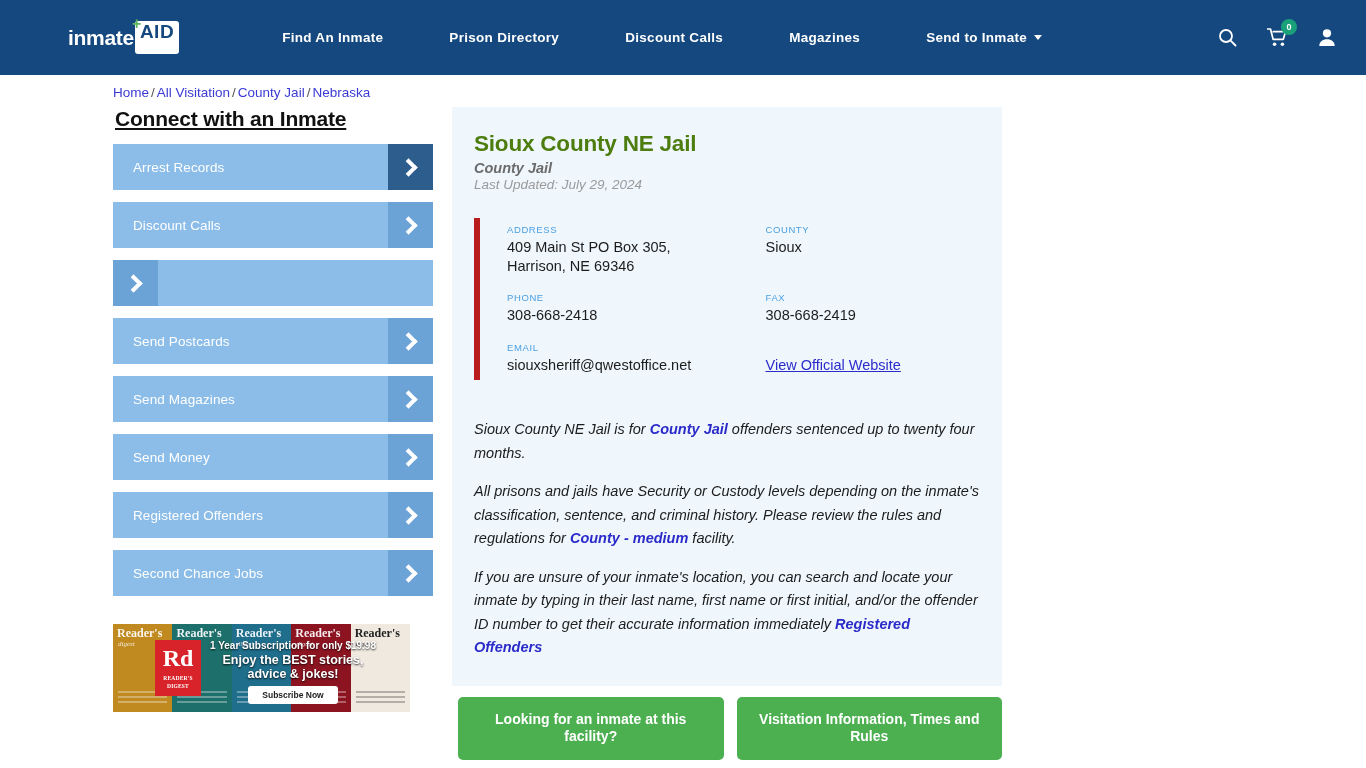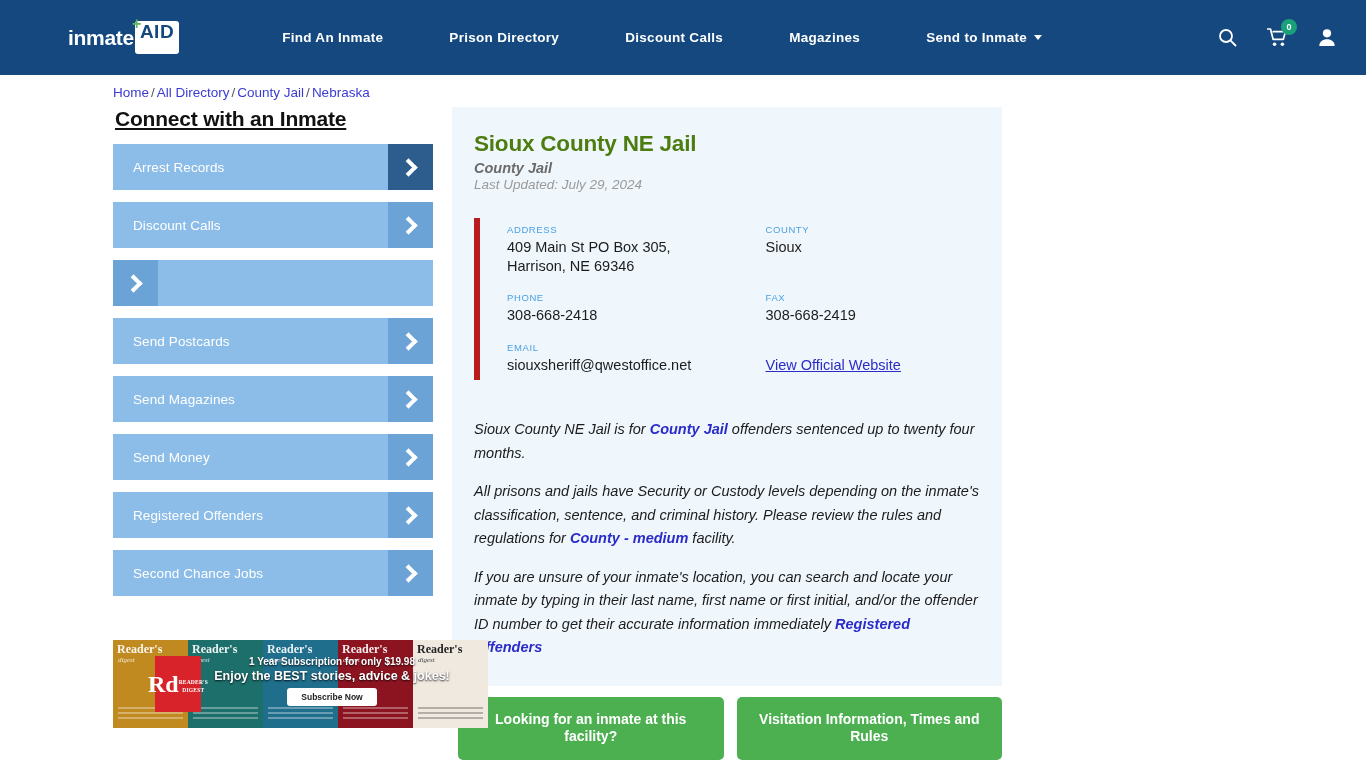--- a/index.html
+++ b/index.html
@@ -149,22 +149,22 @@
   .chev {
     width: 13px; height: 13px;
     border-top: 4px solid #fff;
     border-right: 4px solid #fff;
     transform: rotate(45deg);
     margin-left: -4px;
   }
 
   
   .ad {
-    margin-top: 44px;
-    width: 375px;
+    margin-top: 28px;
+    width: 297px;
     height: 88px;
     position: relative;
     overflow: hidden;
     cursor: pointer;
     background: #7f1d1d;
   }
   .ad-covers { position: absolute; inset: 0; display: flex; }
   .ad-cover { flex: 1 1 0; position: relative; overflow: hidden; }
   .ad-cover .cv-title {
     position: absolute; top: 3px; left: 4px; right: 2px;
@@ -181,21 +181,21 @@
   .ad-cover .cv-lines { position: absolute; bottom: 6px; left: 5px; right: 5px; }
   .ad-cover .cv-lines i {
     display: block; height: 2px; margin-bottom: 3px;
     background: rgba(255,255,255,.33);
   }
   .ad-rd {
     position: absolute; left: 42px; top: 16px;
     width: 46px; height: 56px;
     background: #d8232a;
     color: #fff;
-    display: flex; flex-direction: row;
+    display: flex; flex-direction: column;
     align-items: center; justify-content: center;
     font-family: "Liberation Serif", serif;
   }
   .ad-rd .rd-big { font-size: 24px; font-weight: 700; line-height: 1; }
   .ad-rd .rd-sm { font-size: 5.5px; font-weight: 700; line-height: 1.5; margin-top: 4px; text-align: center; letter-spacing: .2px; }
   .ad-text { position: absolute; left: 93px; right: 30px; top: 16px; text-align: center; }
   .ad-line1 {
     color: #fff; font-size: 10px; font-weight: 600;
     text-shadow: 0 1px 2px rgba(0,0,0,.8);
   }
@@ -307,21 +307,21 @@
         <circle cx="9" cy="5.3" r="4.1"></circle>
         <path d="M1.3 18c0-4.3 3.4-6.7 7.7-6.7s7.7 2.4 7.7 6.7z"></path>
       </svg>
     </span>
   </div>
 </div>
 
 <div class="page">
 
   <div class="breadcrumb">
-    <a>Home</a><span class="sep">/</span><a>All Directory</a><span class="sep">/</span><a>County Jail</a><span class="sep">/</span><a>Nebraska</a>
+    <a>Home</a><span class="sep">/</span><a>All Visitation</a><span class="sep">/</span><a>County Jail</a><span class="sep">/</span><a>Nebraska</a>
   </div>
 
   <div class="columns">
 
     <div class="sidebar">
       <div class="sidebar-title">Connect with an Inmate</div>
 
       <div class="side-btn active">
         <div class="side-btn-label">Arrest Records</div>
         <div class="side-btn-arrow">

